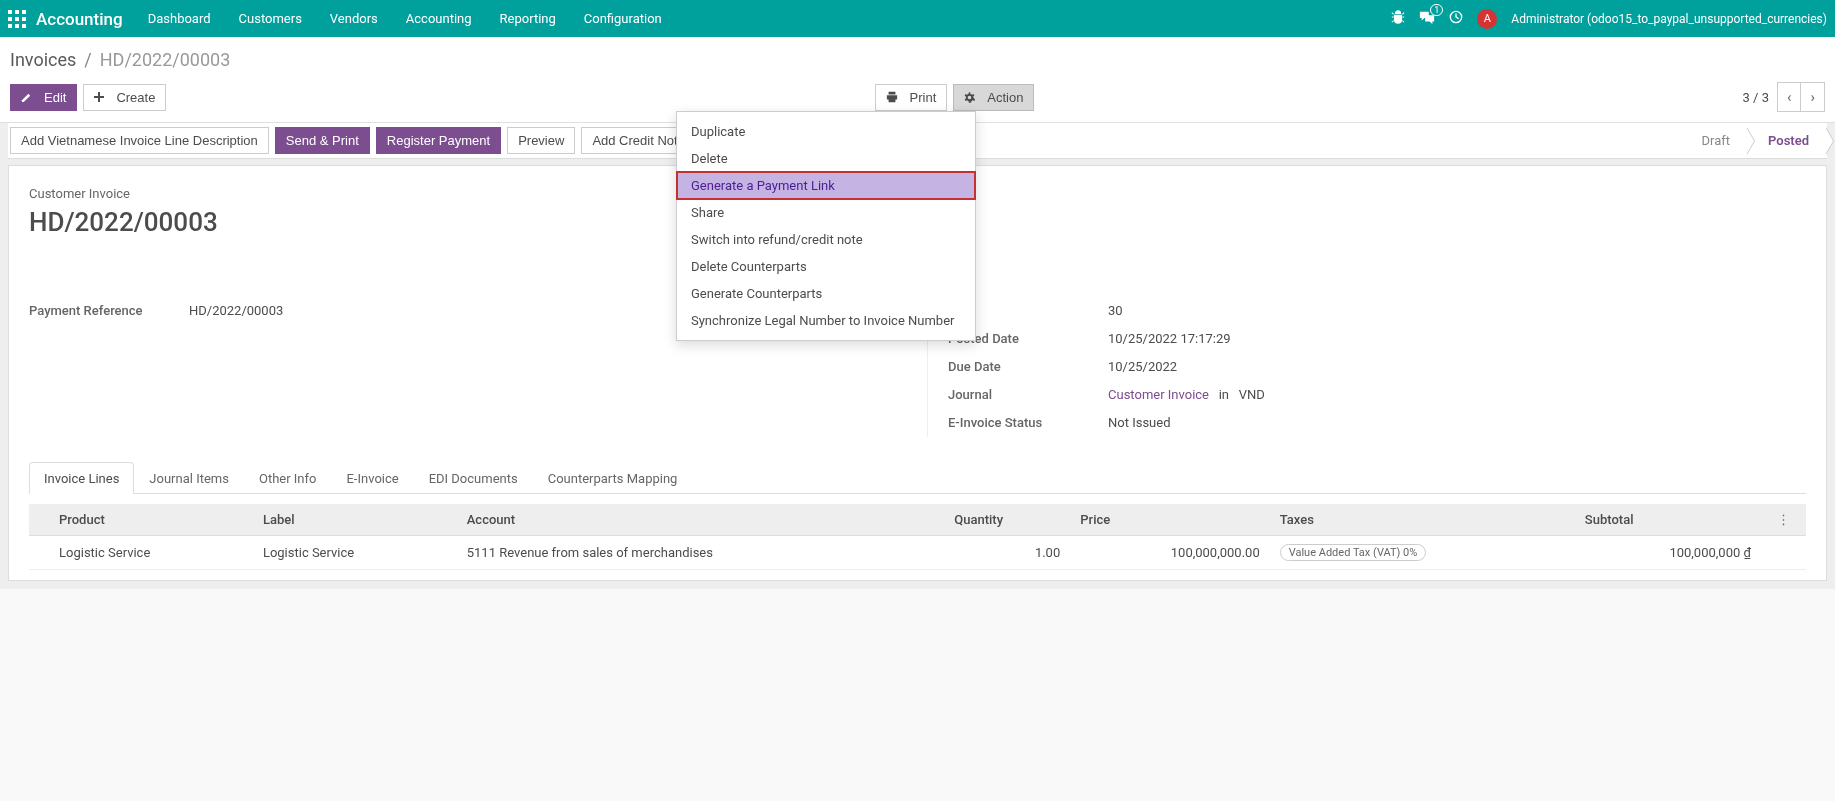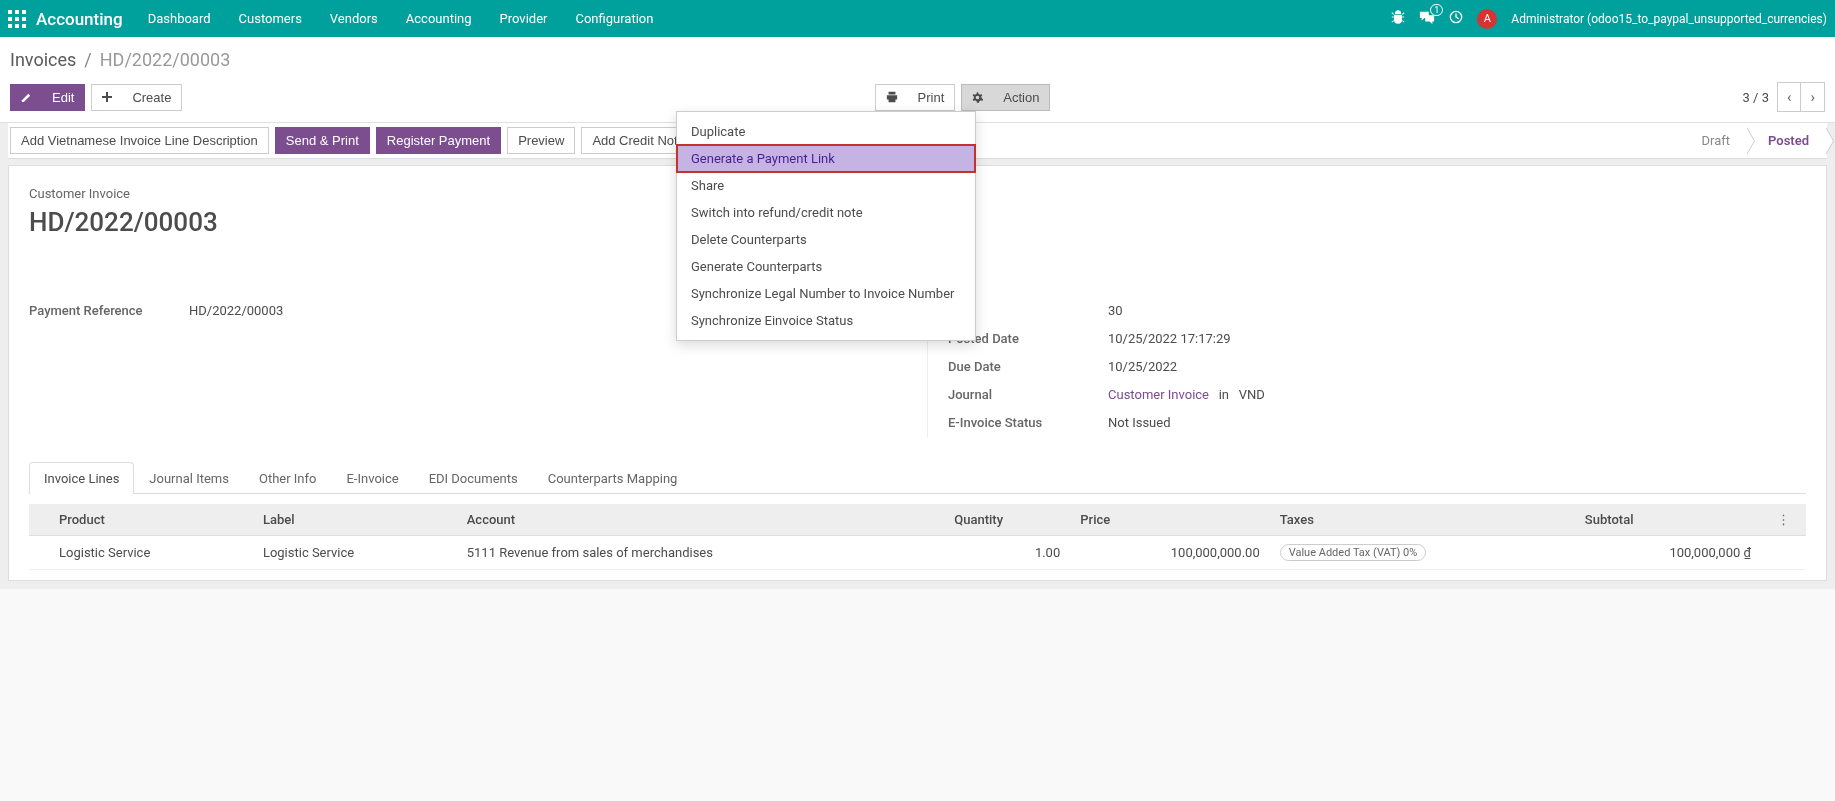--- a/index.html
+++ b/index.html
@@ -13,21 +13,21 @@
 .topnav-right { margin-left: auto; display: flex; align-items: center; gap: 14px; }
 .icon-btn { color: white; cursor: pointer; position: relative; }
 .chat-badge { position: absolute; top: -6px; right: -8px; background: #00a09d; color: white; font-size: 9px; padding: 0 3px; border-radius: 6px; border: 1px solid white; }
 .avatar { width: 20px; height: 20px; border-radius: 50%; background: #d63333; color: white; display: flex; align-items: center; justify-content: center; font-size: 11px; }
 .user-label { font-size: 12px; }
 .breadcrumb-bar { background: white; padding: 12px 10px 6px; display: flex; align-items: center; font-size: 18px; color: #5a5a5a; }
 .breadcrumb-bar .crumb-link { color: #5a5a5a; cursor: pointer; }
 .breadcrumb-bar .sep { margin: 0 8px; color: #888; }
 .breadcrumb-bar .crumb-active { color: #999; }
 .toolbar { background: white; padding: 6px 10px 10px; display: flex; align-items: center; gap: 6px; border-bottom: 1px solid #e0e0e0; position: relative; }
-.btn { display: inline-flex; align-items: center; gap: 20px; padding: 5px 10px; border: 1px solid #ccc; background: white; font-size: 13px; cursor: pointer; color: #4c4c4c; }
+.btn { display: inline-flex; align-items: center; gap: 12px; padding: 5px 10px; border: 1px solid #ccc; background: white; font-size: 13px; cursor: pointer; color: #4c4c4c; }
 .btn-primary { background: #7c4d8f; color: white; border-color: #7c4d8f; }
 .btn-active { background: #d8d8d8; border-color: #bbb; }
 .toolbar-center { margin-left: auto; display: flex; gap: 6px; }
 .toolbar-right { margin-left: auto; display: flex; align-items: center; gap: 10px; }
 .pager { display: flex; align-items: center; gap: 8px; }
 .pager-btns { display: flex; border: 1px solid #ccc; }
 .pager-btn { padding: 5px 9px; cursor: pointer; color: #666; font-size: 15px; }
 .pager-btn:first-child { border-right: 1px solid #ccc; }
 .content-area { padding: 0 8px 8px; background: #eee; }
 .status-row { display: flex; align-items: center; padding: 4px 2px; gap: 6px; background: white; border-bottom: 1px solid #ddd; }
@@ -78,21 +78,21 @@
         <rect x="7" y="14" width="4" height="4"></rect>
         <rect x="14" y="14" width="4" height="4"></rect>
       </svg>
   </span>
   <span class="brand">Accounting</span>
   <div class="topnav-menu">
     <a>Dashboard</a>
     <a>Customers</a>
     <a>Vendors</a>
     <a>Accounting</a>
-    <a>Provider</a>
+    <a>Reporting</a>
     <a>Configuration</a>
   </div>
   <div class="topnav-right">
     <span class="icon-btn">
       <svg width="14" height="14" viewBox="0 0 16 16" fill="white">
           <path d="M8 1a3 3 0 0 1 3 3H5a3 3 0 0 1 3-3zM4 6h8v5a4 4 0 0 1-8 0V6zm-3 2h2M13 8h2M3 12l-2 2M13 12l2 2M3 5L1 3M13 5l2-2" stroke="white" stroke-width="1.2" fill="white"></path>
         </svg>
     </span>
     <span class="icon-btn">
       <svg width="16" height="14" viewBox="0 0 18 14" fill="white">
@@ -138,27 +138,27 @@
       <span>Print</span>
     </button>
     <button class="btn btn-active">
       <svg width="11" height="11" viewBox="0 0 12 12" fill="#4c4c4c">
           <path d="M6 8a2 2 0 1 0 0-4 2 2 0 0 0 0 4zm5-2a5 5 0 0 1-.1 1l1.4 1-1 1.7-1.6-.6a5 5 0 0 1-1.7 1l-.3 1.7H5.3L5 10.1a5 5 0 0 1-1.7-1l-1.6.6-1-1.7 1.4-1A5 5 0 0 1 2 6a5 5 0 0 1 .1-1L.7 4l1-1.7 1.6.6a5 5 0 0 1 1.7-1L5.3.2h1.4L7 1.9a5 5 0 0 1 1.7 1l1.6-.6 1 1.7-1.4 1a5 5 0 0 1 .1 1z"></path>
         </svg>
       <span>Action</span>
     </button>
     <div class="dropdown">
       <div class="dropdown-item">Duplicate</div>
+      <div class="dropdown-item">Delete</div>
       <div class="dropdown-item highlighted">Generate a Payment Link</div>
       <div class="dropdown-item">Share</div>
       <div class="dropdown-item">Switch into refund/credit note</div>
       <div class="dropdown-item">Delete Counterparts</div>
       <div class="dropdown-item">Generate Counterparts</div>
       <div class="dropdown-item">Synchronize Legal Number to Invoice Number</div>
-      <div class="dropdown-item">Synchronize Einvoice Status</div>
     </div>
   </div>
   <div class="toolbar-right">
     <div class="pager">
       <span>3 / 3</span>
       <div class="pager-btns">
         <span class="pager-btn">‹</span>
         <span class="pager-btn">›</span>
       </div>
     </div>

